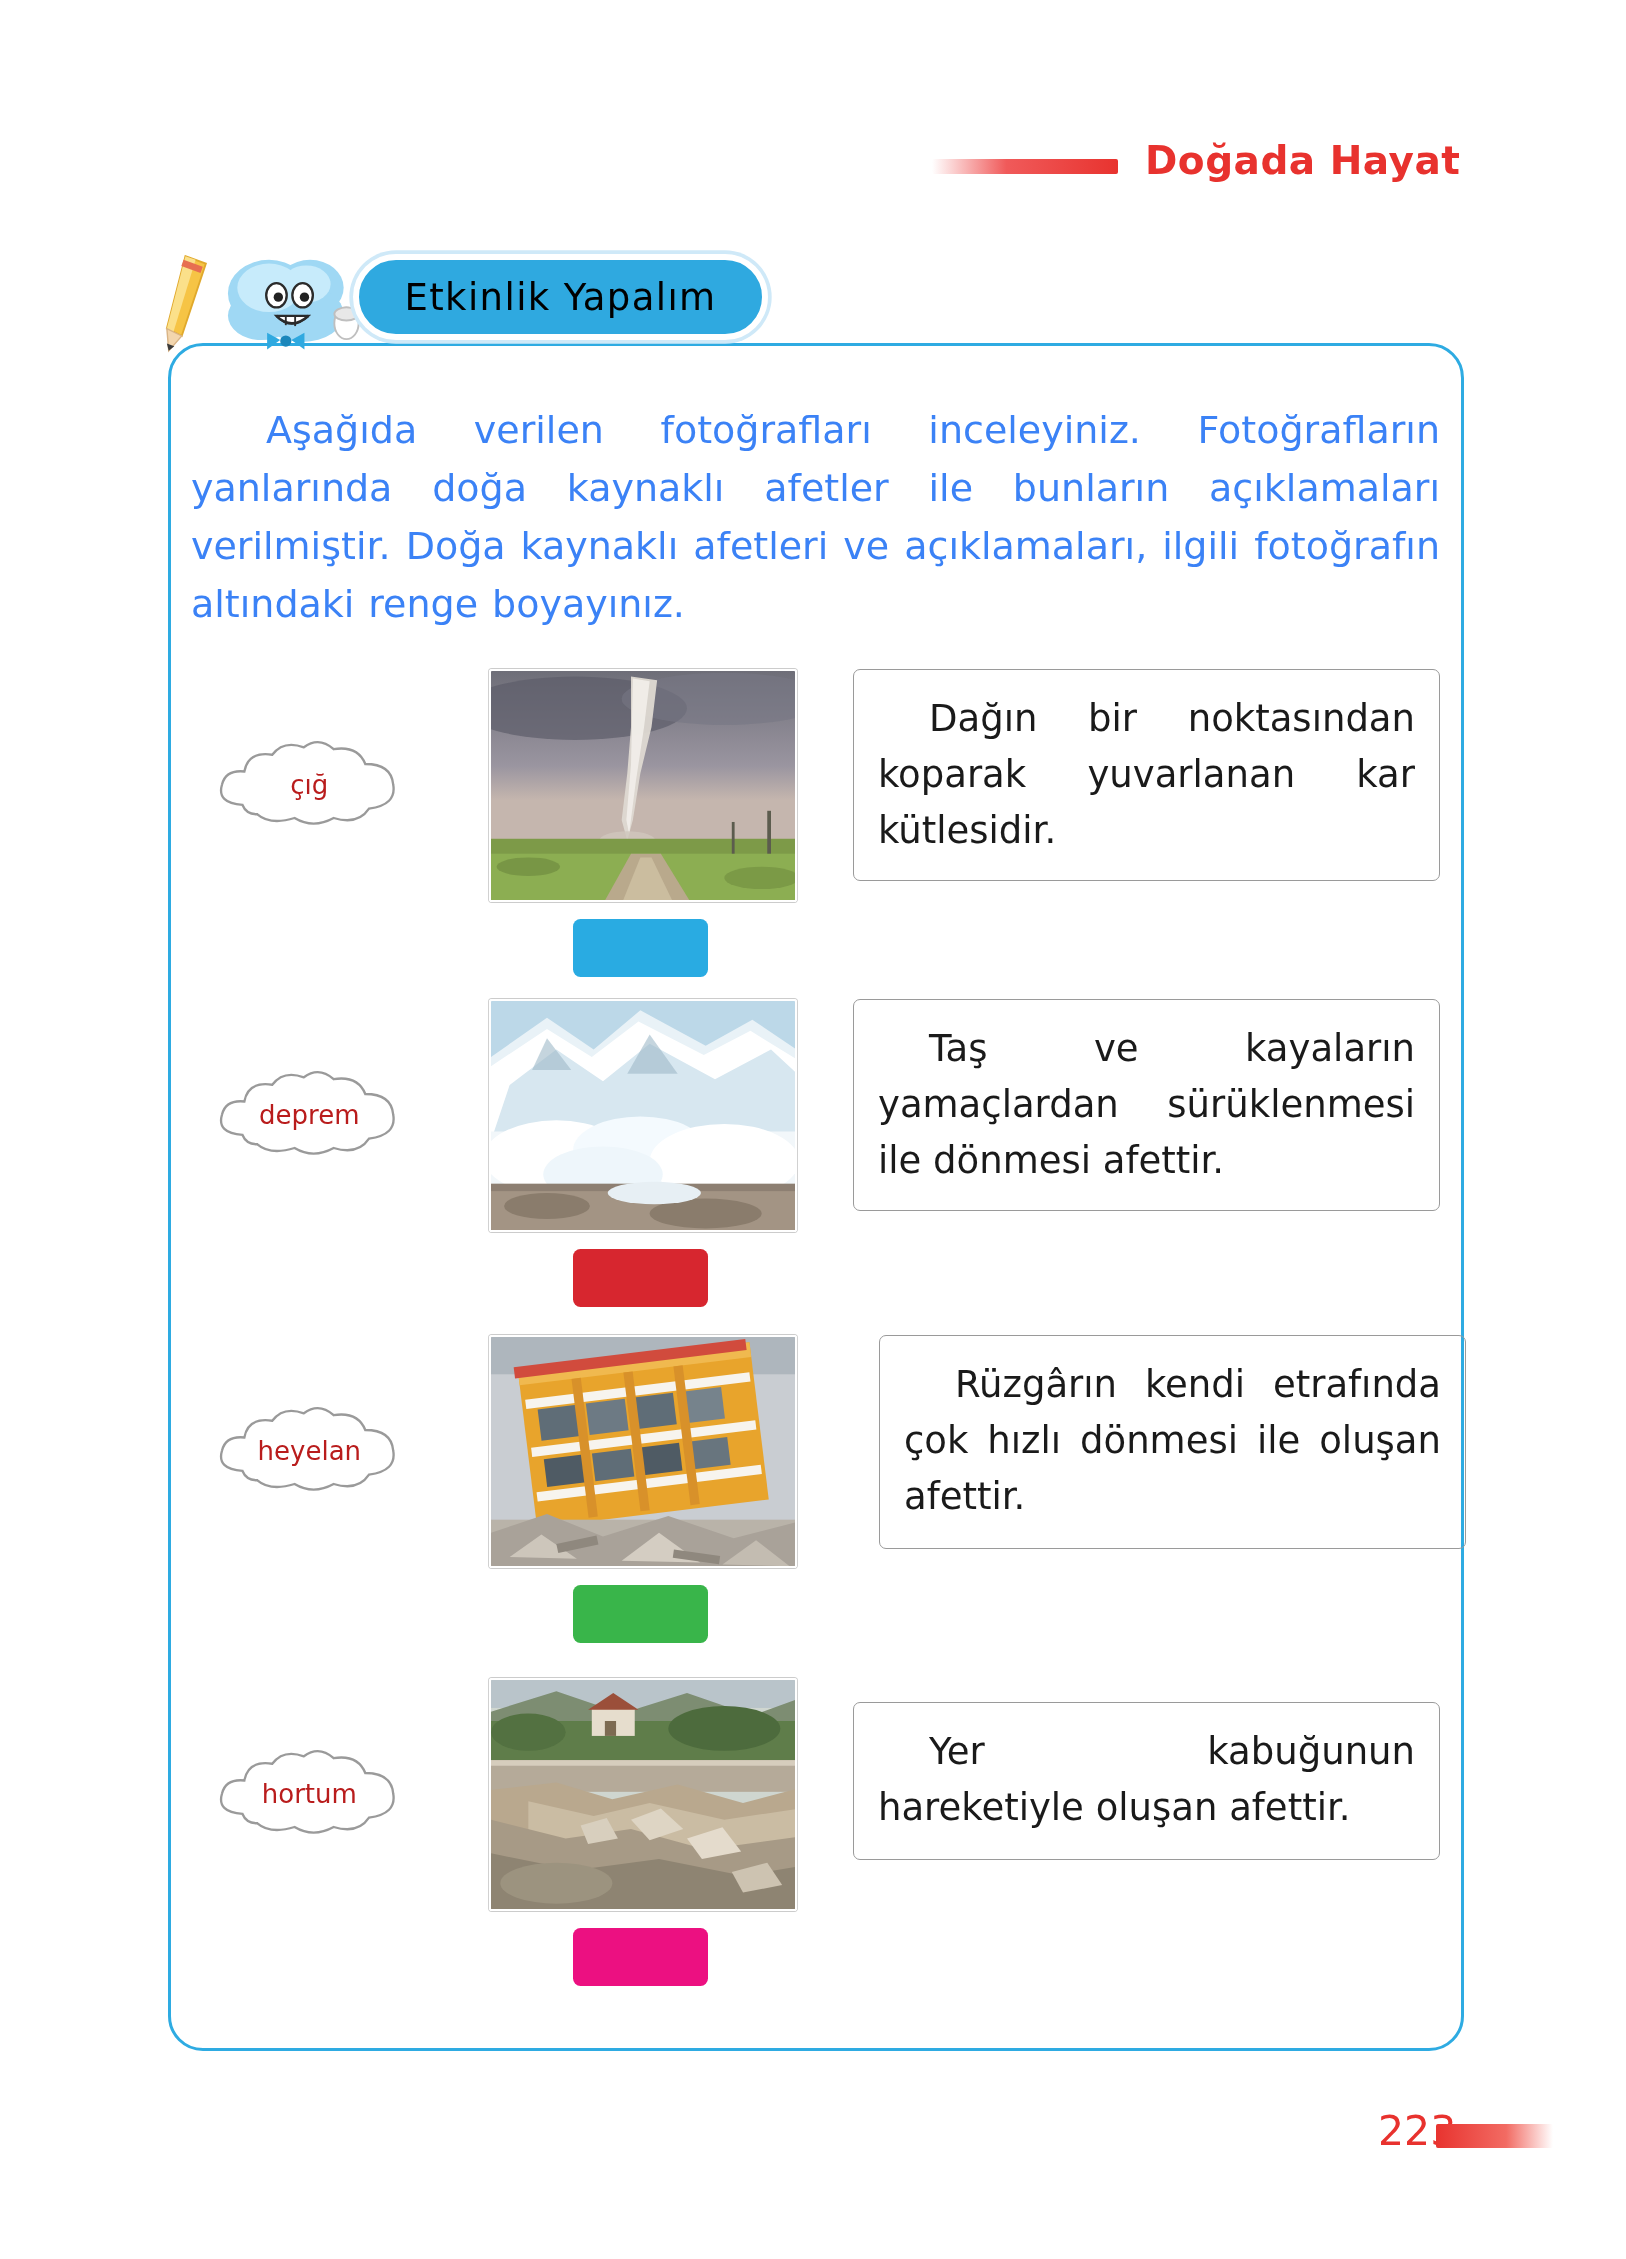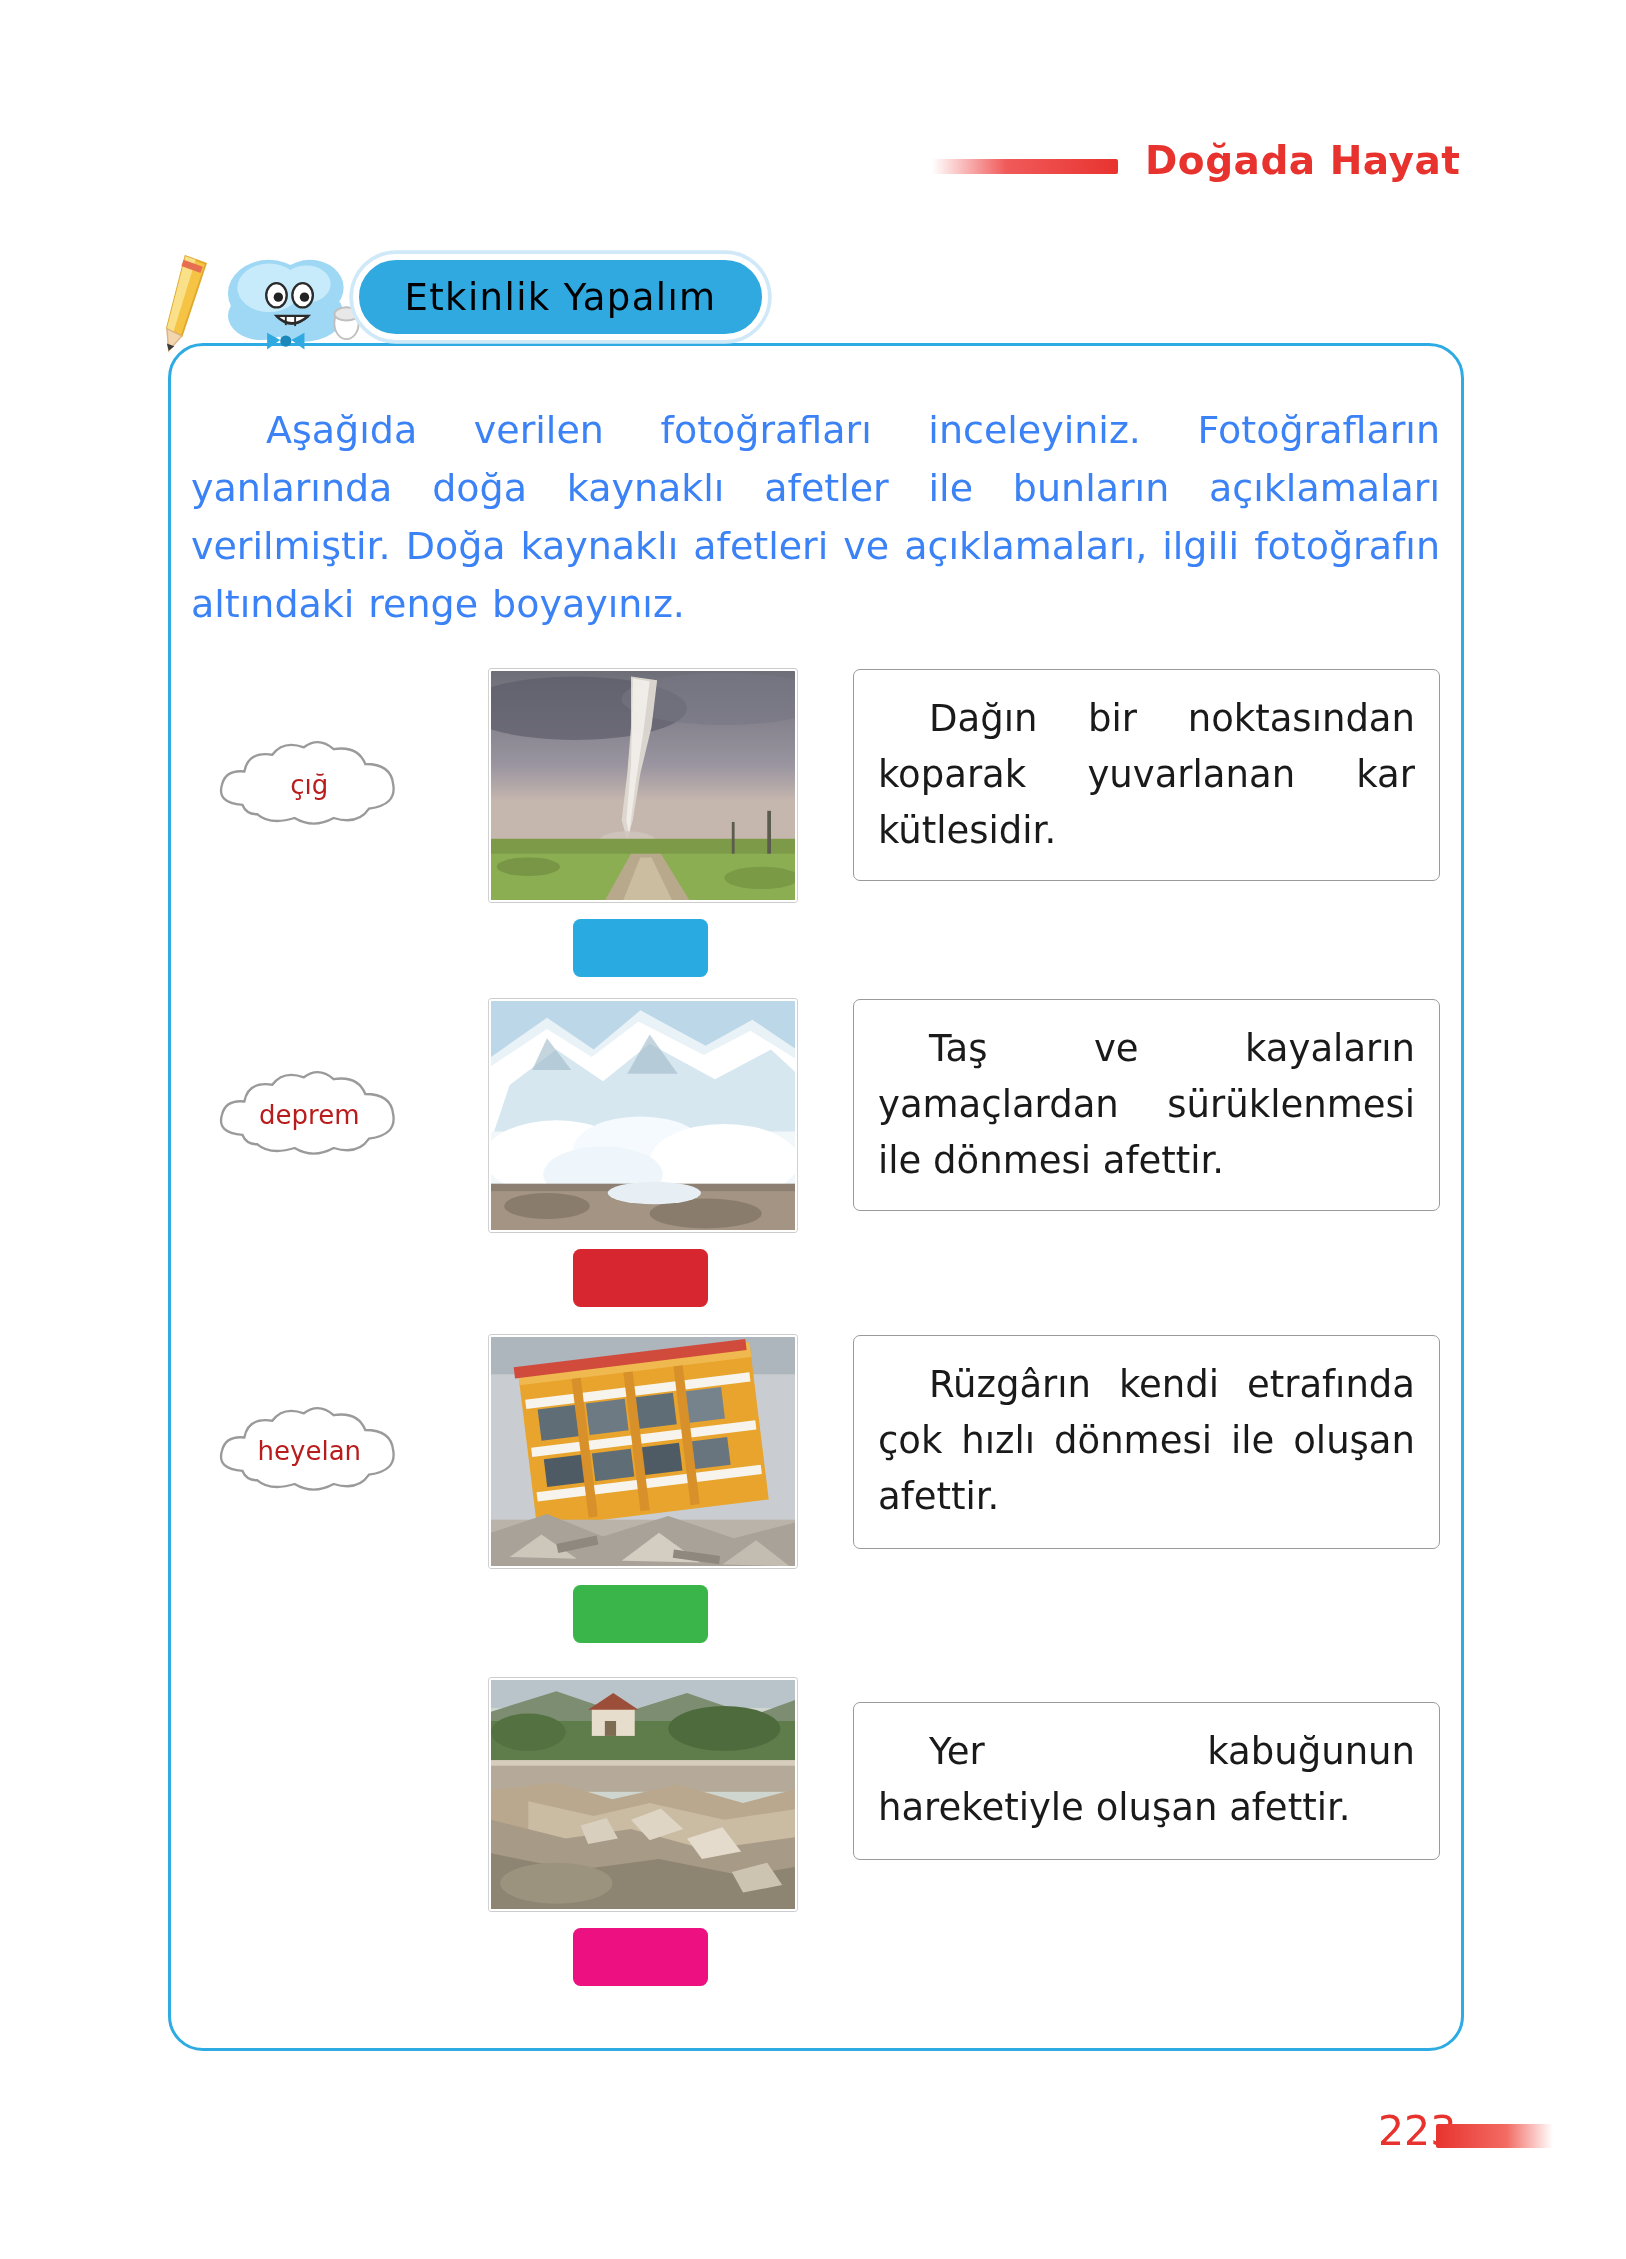--- a/index.html
+++ b/index.html
@@ -188,21 +188,21 @@
     border-radius: 7px;
     box-sizing: border-box;
     padding: 20.5px 24px;
     font-size: 37px;
     line-height: 1.52;
     color: #1a1a1a;
     text-align: justify;
     text-indent: 51px;
     font-family: "DejaVu Sans", sans-serif;
   }
-  .desc.tall { min-height: 214px; }
+  .desc.tall { min-height: 214px; margin-left: 26px; }
 
   
   .footer {
     position: absolute;
     top: 2107px;
     left: 0;
     width: 1627px;
     height: 56px;
   }
   .page-number {
@@ -401,20 +401,26 @@
       <rect x="196" y="228" width="50" height="9" fill="#8f887e" transform="rotate(8 196 228)"></rect>
     </svg>
   </div>
 
   <div class="swatch" style="background:#39b54a"></div>
 
   <div class="desc tall">Rüzgârın kendi etrafında çok hızlı dönmesi ile oluşan afettir.</div>
 </div>
 
 <div class="row row-3">
+  <div class="word-cloud">
+    <svg width="200" height="101" viewBox="0 0 215 108">
+      <path d="M36 76 Q8 74 14 54 Q18 38 38 40 Q42 18 68 22 Q80 6 102 14 Q118 2 134 16 Q160 12 168 32 Q196 32 198 54 Q202 76 172 80 Q160 98 134 90 Q112 102 92 90 Q66 98 52 86 Q40 86 36 76 Z" fill="#ffffff" stroke="#9a9a9a" stroke-width="2.5"></path>
+    </svg>
+    <div class="wtext">hortum</div>
+  </div>
 
   <div class="photo">
     <svg class="inner" width="308" height="233" viewBox="0 0 330 250" preserveAspectRatio="none">
       <rect x="0" y="0" width="330" height="250" fill="#cfd6d0"></rect>
       <rect x="0" y="0" width="330" height="30" fill="#b9c4ca"></rect>
 
       <path d="M0 34 L70 12 L140 36 L210 14 L280 38 L330 20 L330 70 L0 70 Z" fill="#7d8d72"></path>
       <rect x="0" y="44" width="330" height="46" fill="#5f7d4a"></rect>
       <ellipse cx="40" cy="56" rx="40" ry="20" fill="#537141"></ellipse>
       <ellipse cx="250" cy="52" rx="60" ry="24" fill="#4d6b3d"></ellipse>

